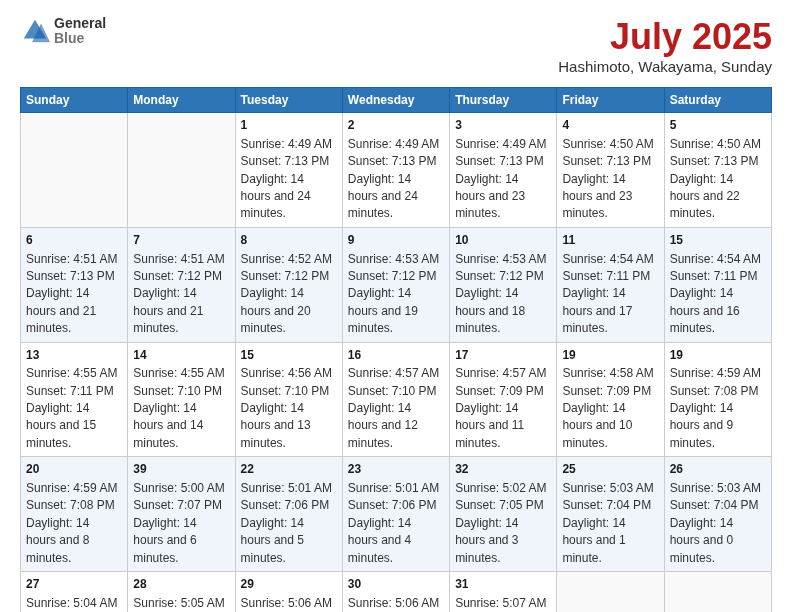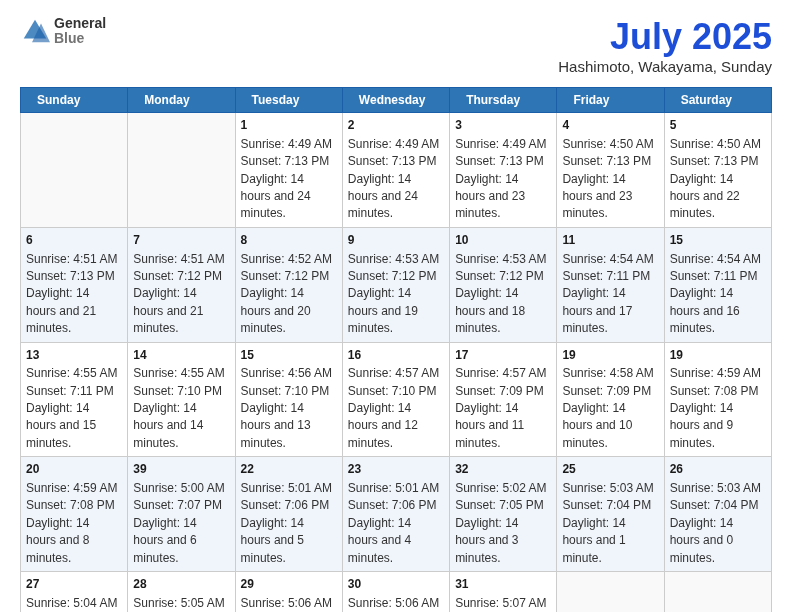--- a/index.html
+++ b/index.html
@@ -36,37 +36,37 @@
       width: 30px;
       height: 30px;
       margin-right: 4px;
     }
     .title-area {
       text-align: right;
     }
     .calendar-title {
       font-size: 36px;
       font-weight: bold;
-      color: #1d4ed8;
+      color: #b91c1c;
     }
     .calendar-subtitle {
       font-size: 15px;
       color: #333;
     }
     .calendar {
       width: 100%;
       border-collapse: collapse;
       border: 1px solid #ccc;
     }
     .calendar th {
       background: #2e75b6;
       color: #fff;
       font-size: 12px;
       font-weight: bold;
-      padding: 5px 16px;
+      padding: 5px 5px;
       text-align: left;
       border: 1px solid #1a5fa8;
     }
     .calendar td {
       border: 1px solid #ccc;
       vertical-align: top;
       padding: 4px 5px;
       width: calc(100% / 7);
       font-size: 10px;
       line-height: 1.4;

